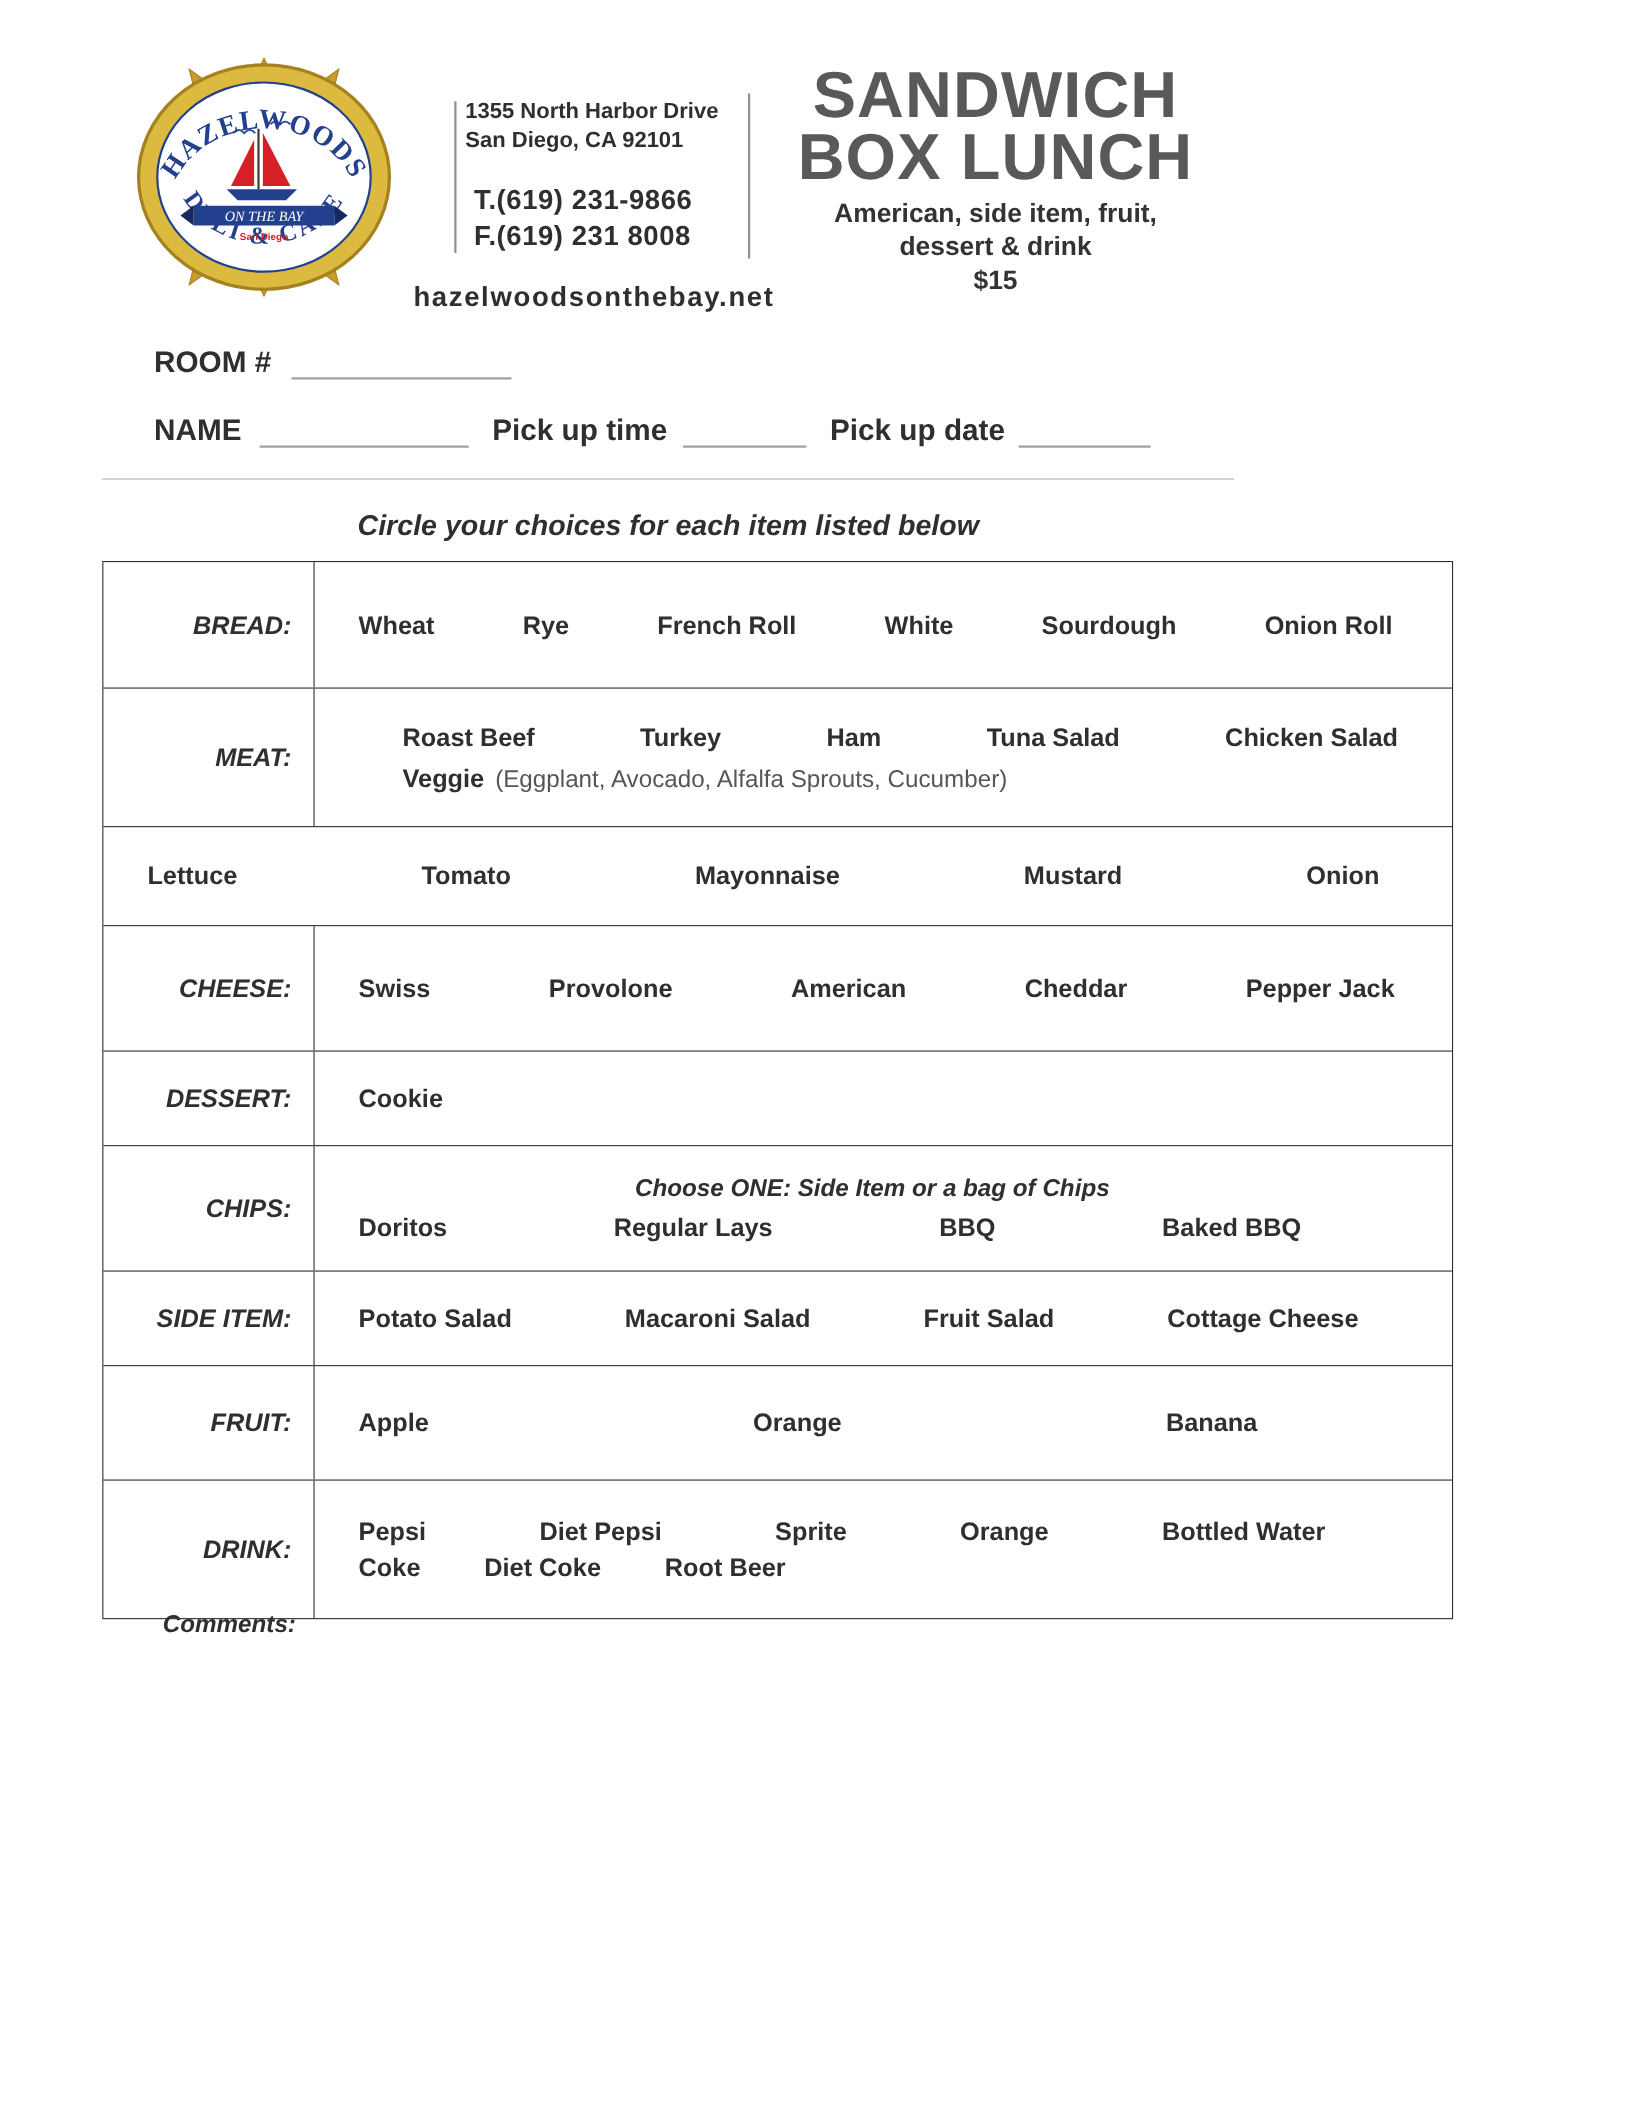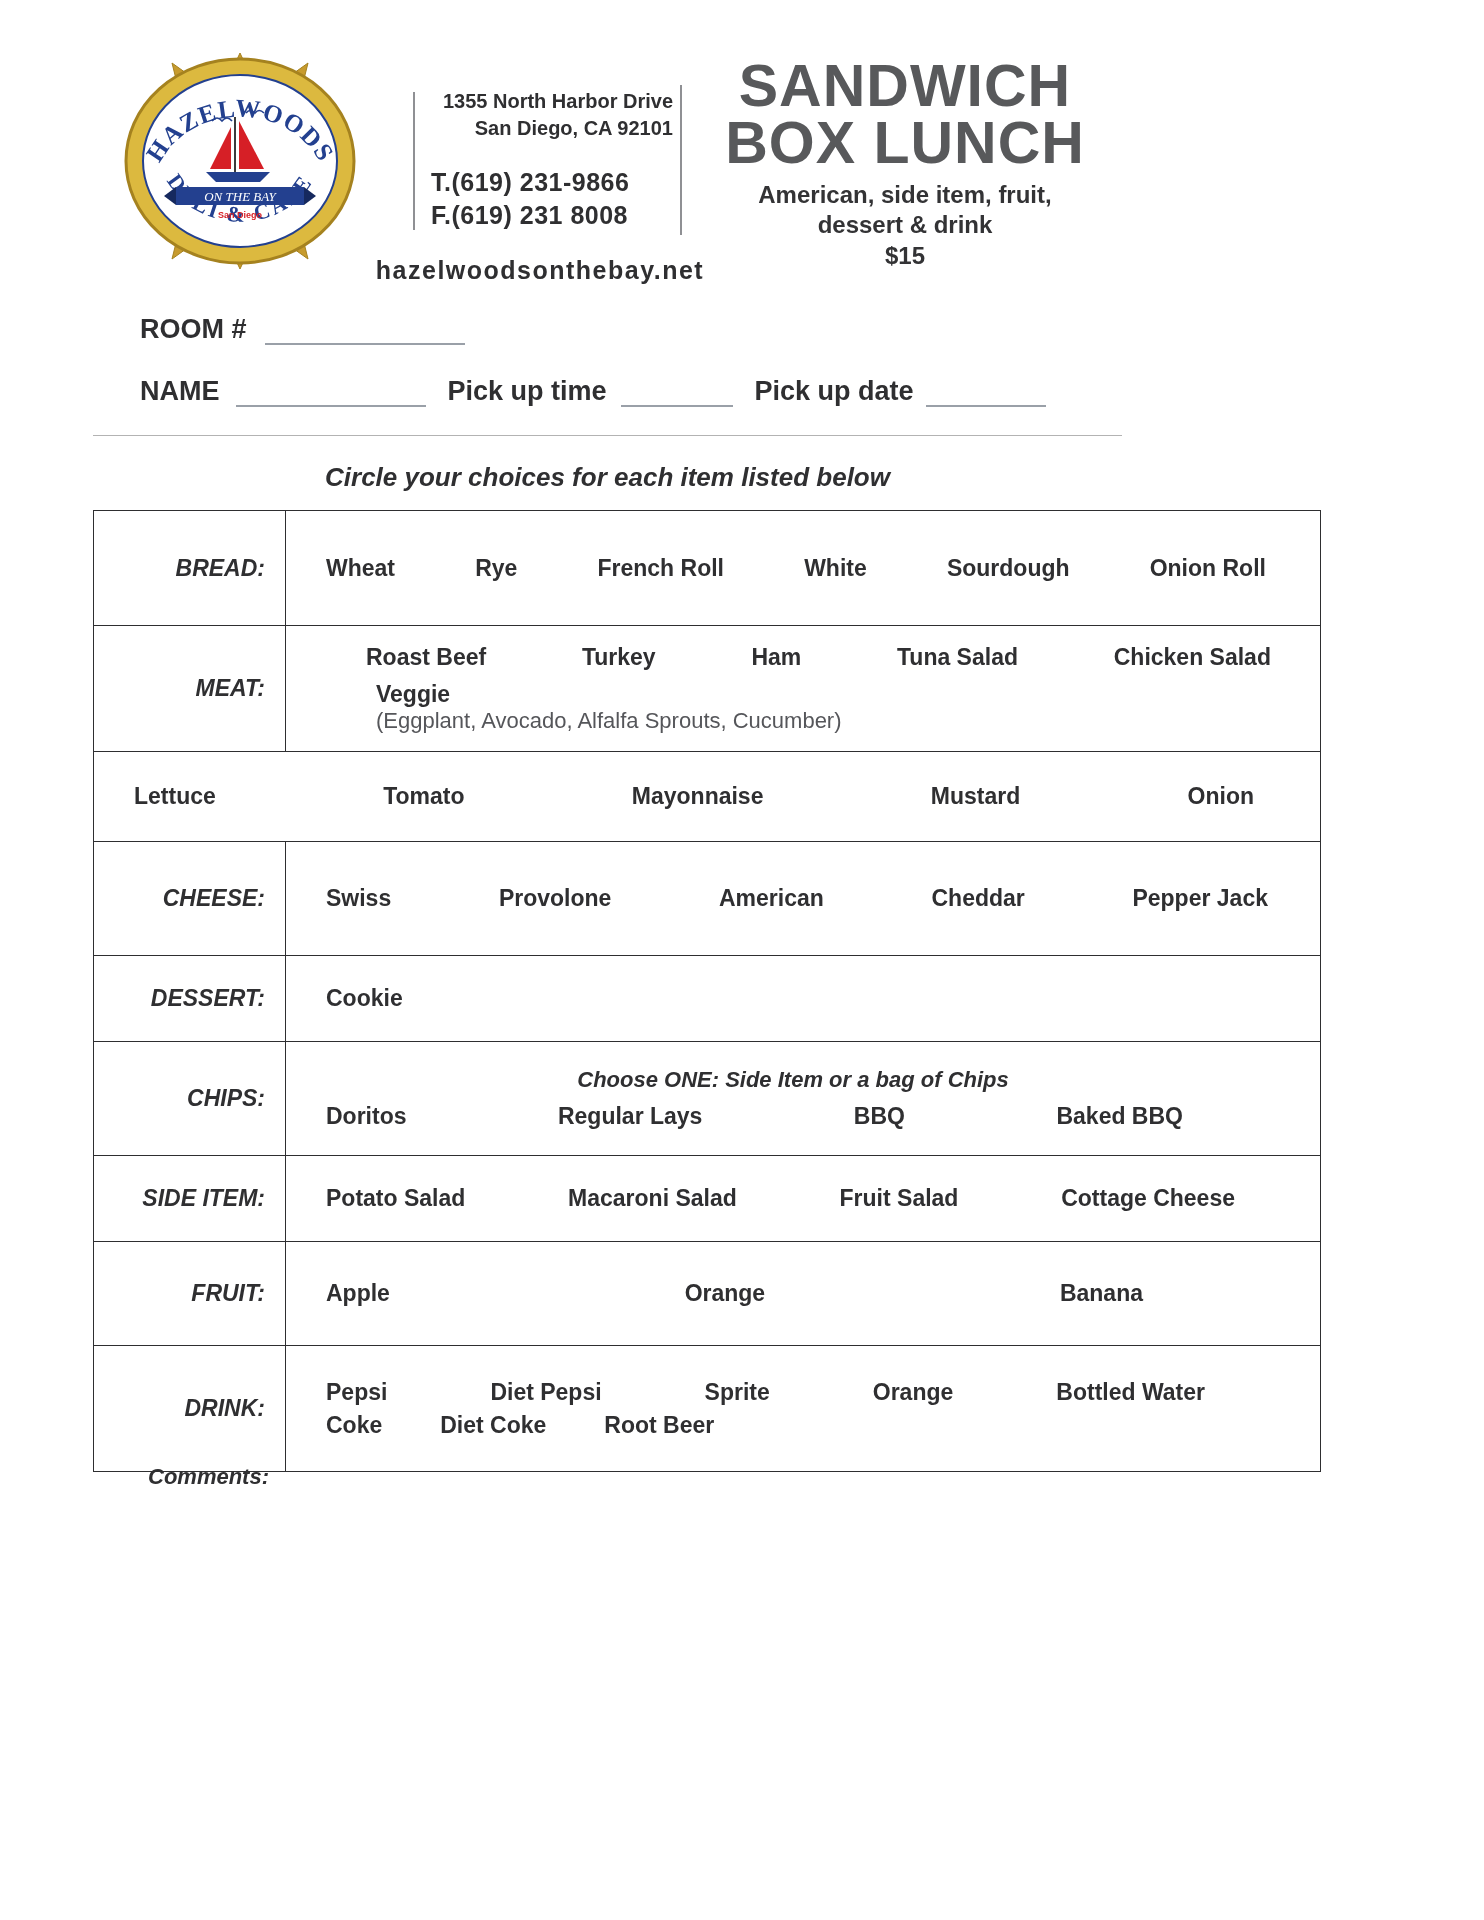--- a/index.html
+++ b/index.html
@@ -10,21 +10,21 @@
     background:#ffffff; overflow:hidden;
   }
 
   
   .logo-wrap { position:absolute; left:120px; top:50px; width:240px; height:222px; }
   .vline { position:absolute; width:2px; background:#8f9094; }
   .vline1 { left:413px; top:92px; height:138px; }
   .vline2 { left:680px; top:85px; height:150px; }
 
   .contact-block { position:absolute; left:423px; top:88px; width:250px; }
-  .addr { font-size:20px; font-weight:bold; text-align:right; line-height:27px; color:#2f2f31; }
+  .addr { font-size:20px; font-weight:bold; text-align:left; line-height:27px; color:#2f2f31; }
   .phone { font-size:25px; font-weight:bold; letter-spacing:0.5px; color:#2f2f31; margin-left:8px; }
   .phone.first { margin-top:26px; }
   .phone.second { margin-top:4px; }
 
   .website { position:absolute; left:360px; top:256px; width:360px; text-align:center;
     font-size:25px; font-weight:bold; letter-spacing:1.5px; color:#2f2f31; }
 
   .title-block { position:absolute; left:700px; top:58px; width:410px; text-align:center; }
   .big-title { font-size:59px; font-weight:bold; color:#58595b; line-height:57px; letter-spacing:1px; }
   .subtitle { font-size:24px; font-weight:bold; color:#333335; line-height:30px; }
@@ -63,21 +63,21 @@
   .row-bread { min-height:114px; }   .row-bread .opt-line { padding-right:54px; }
   .row-meat { min-height:126px;gap:40px; }    .row-meat .opt-line1 { padding-right:49px; }
   .row-cond { min-height:90px; }     .row-cond .opt-line { padding-right:66px; }
   .row-cheese { min-height:114px; }  .row-cheese .opt-line { padding-right:52px; }
   .row-dessert { min-height:86px; }
   .row-chips { min-height:114px; }   .row-chips .opt-line { padding-right:137px; }
   .row-side { min-height:86px; }     .row-side .opt-line { padding-right:85px; }
   .row-fruit { min-height:104px; }   .row-fruit .opt-line { padding-right:177px; }
   .row-drink { min-height:126px; }   .row-drink .opt-line1 { padding-right:115px; }
 
-  .veggie-line { margin-top:10px; display:flex; align-items:baseline;flex-direction:column; }
+  .veggie-line { margin-top:10px; display:flex; align-items:baseline; }
   .veggie-detail { font-weight:400; color:#55565a; font-size:22px; margin-left:10px; }
 
   .chips-note { text-align:center; font-style:italic; font-size:22px; margin-bottom:10px;
     padding-right:60px; }
 
   .drink-line2 { display:flex; margin-top:6px; }
   .drink-line2 .opt { margin-right:58px; }
 
   .comments { position:absolute; left:148px; top:1464px; font-size:22px; font-weight:bold;
     font-style:italic; color:#2f2f31; }

